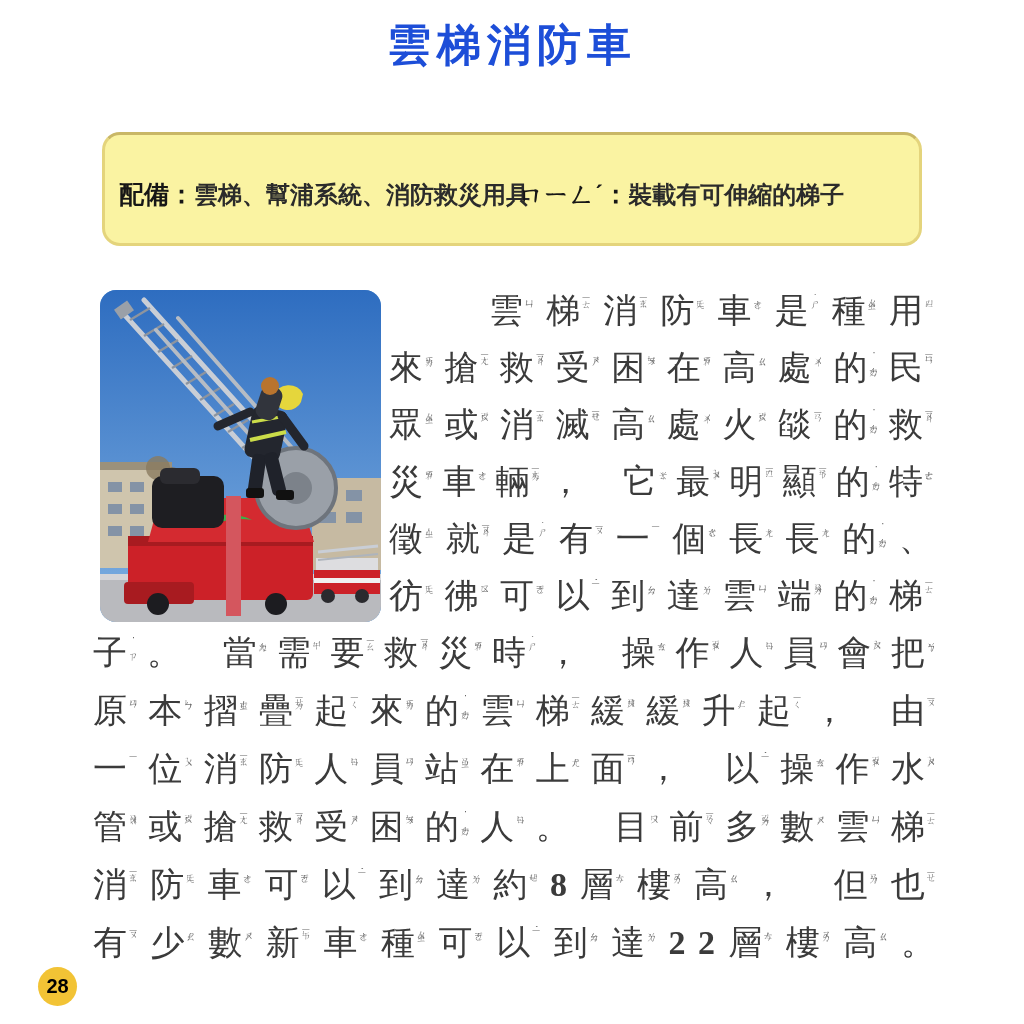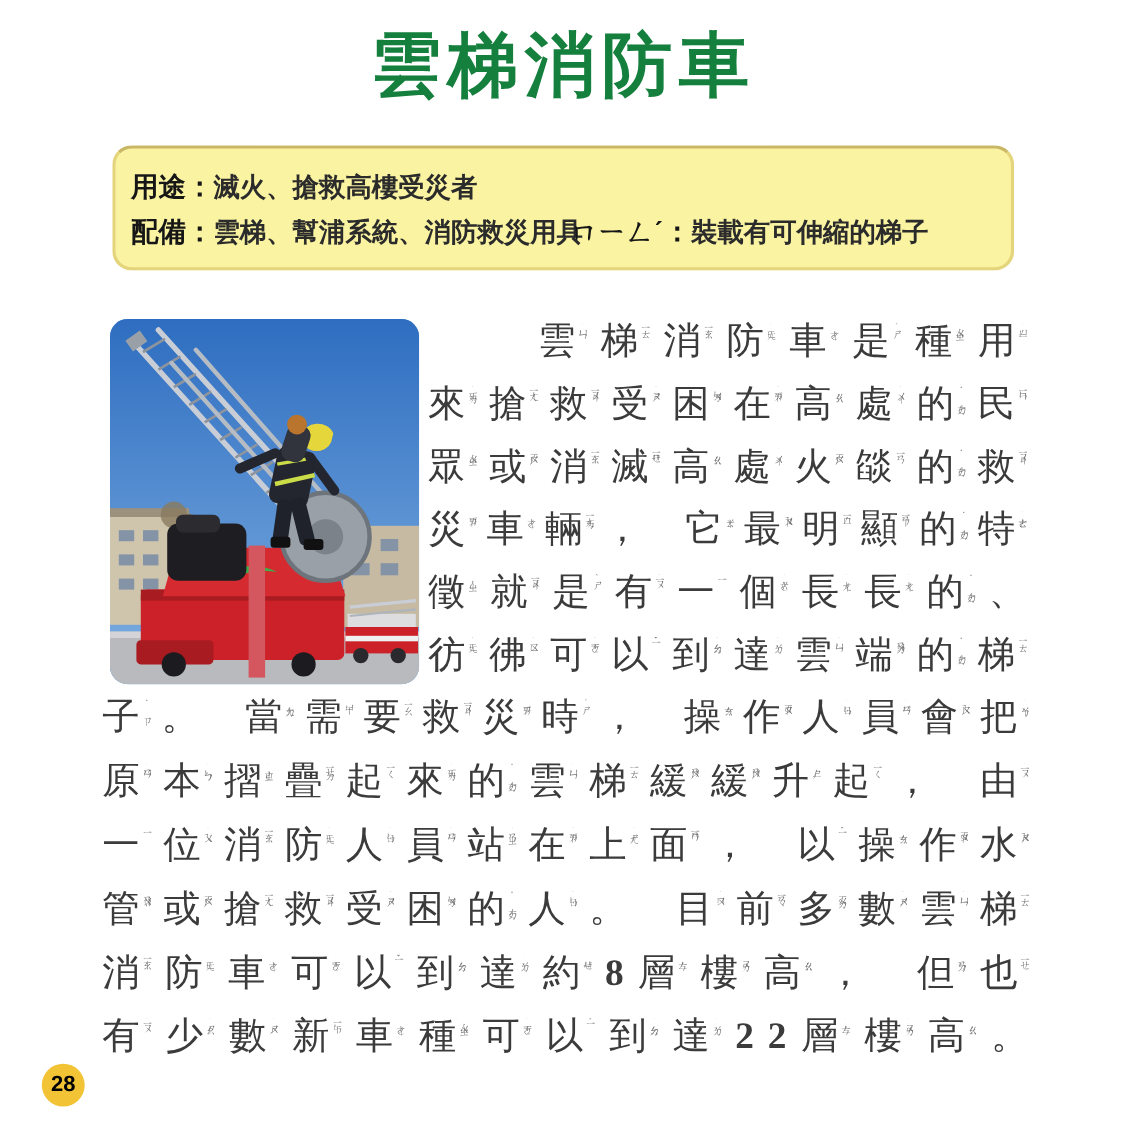--- a/index.html
+++ b/index.html
@@ -8,21 +8,21 @@
     --sky1:#2e6dc0; --sky2:#7fb0e2; --red:#cc2128; --red2:#a81b20;
     --ladder:#c9ced6; --ladder2:#8d949e; --helmet:#e5d63c;
     --ground:#b9babe; --bldg:#cfc5ad; --win:#8493a6; --suit:#23262e;
   }
   *{margin:0;padding:0;box-sizing:border-box;}
   html,body{width:1024px;height:1024px;background:#fff;overflow:hidden;}
   body{font-family:"Liberation Sans","DejaVu Sans",sans-serif;position:relative;}
 
   .page-title{
     position:absolute;top:16px;left:0;width:1024px;text-align:center;
-    font-size:64px;font-weight:900;color:#15803d;letter-spacing:6px;
+    font-size:44px;font-weight:900;color:#1d4ed8;letter-spacing:6px;
     font-family:"Liberation Sans","DejaVu Sans",sans-serif;
   }
 
   .info-box{
     position:absolute;left:102px;top:132px;width:820px;height:114px;
     background:var(--box-bg);
     border:3px solid var(--box-border);border-top-color:var(--box-border-top);
     border-radius:18px;
     display:flex;flex-direction:column;justify-content:center;
     padding:6px 14px 4px 14px;gap:8px;
@@ -70,24 +70,20 @@
     font-size:20px;font-weight:bold;color:#000000;
   }
 </style>
 </head>
 <body>
 
 <h1 class="page-title">雲梯消防車</h1>
 
 <div class="info-box">
   <div class="info-row">
-    <div class="info-cell1">
-      <span class="info-label">用途：</span>
-      <span class="info-value">滅火、搶救高樓受災者</span>
-    </div>
   </div>
   <div class="info-row">
     <div class="info-cell1">
       <span class="info-label">配備：</span>
       <span class="info-value">雲梯、幫浦系統、消防救災用具</span>
     </div>
     <div class="info-cell2">
       <span class="info-label">ㄇㄧㄥˊ：</span>
       <span class="info-value">裝載有可伸縮的梯子</span>
     </div>

